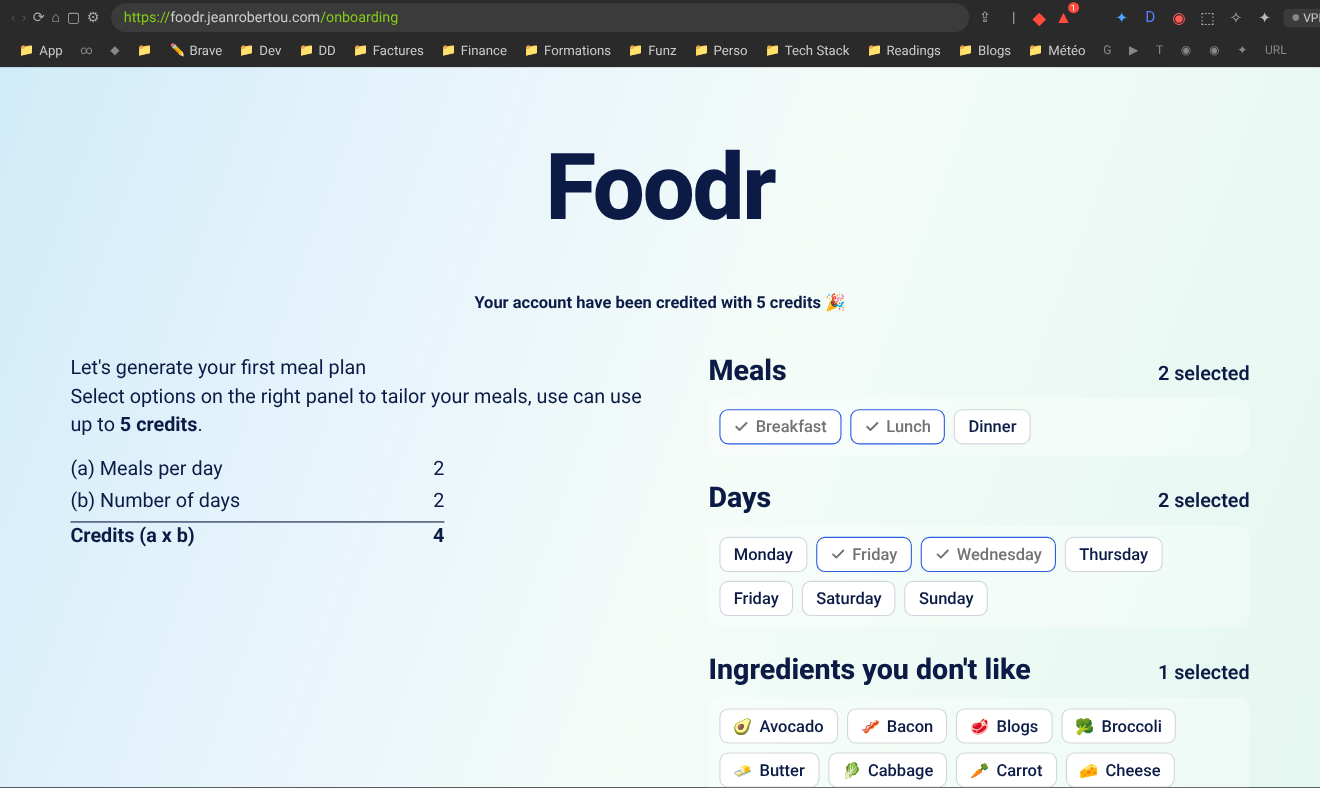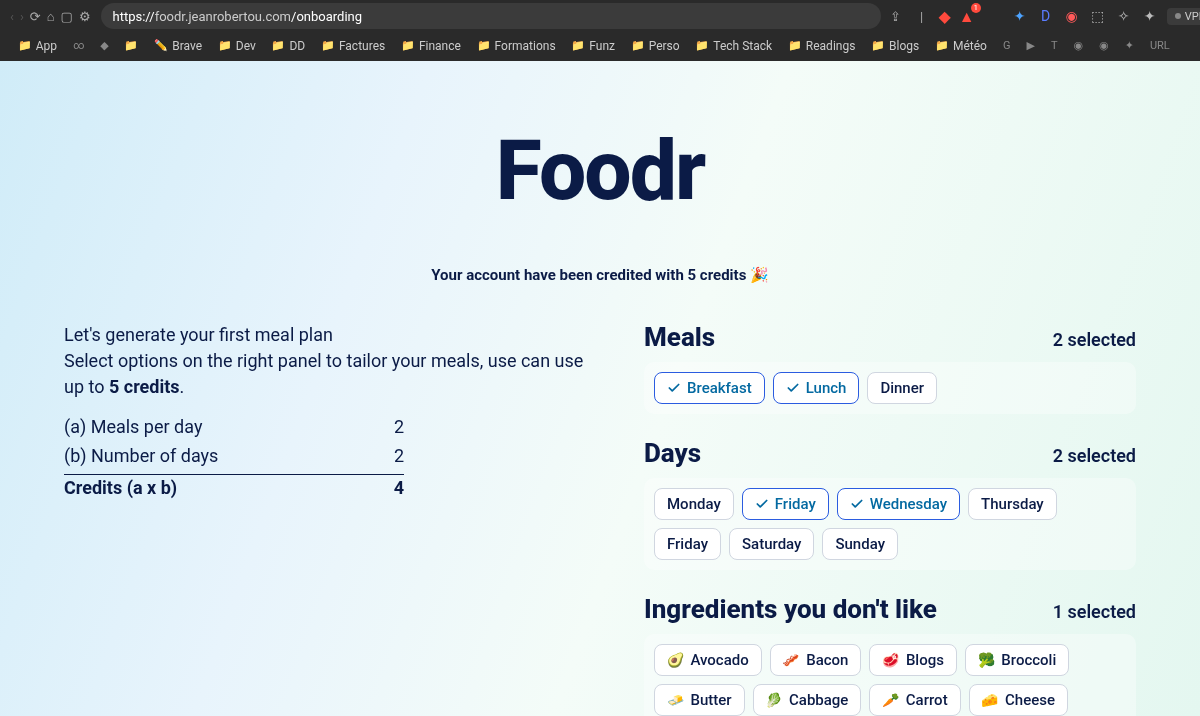--- a/index.html
+++ b/index.html
@@ -5,21 +5,21 @@
 * { box-sizing: border-box; margin: 0; padding: 0; }
 body { font-family: -apple-system, BlinkMacSystemFont, "Segoe UI", Roboto, Helvetica, Arial, sans-serif; background: #1a1a1a; width: 1200px; height: 716px; overflow: hidden; }
 
 
 .chrome { background: #2a2a2a; }
 .addr-row { display: flex; align-items: center; gap: 6px; padding: 4px 10px; height: 32px; }
 .nav-icon { width: 18px; height: 18px; display: flex; align-items: center; justify-content: center; color: #aaa; font-size: 13px; cursor: pointer; }
 .nav-icon.dim { color: #555; }
 .addr-bar { flex: 0 0 auto; display: flex; align-items: center; background: #3b3b3b; border-radius: 14px; padding: 0 12px; height: 26px; margin-left: 4px; width: 780px; }
 .addr-bar .url { font-size: 13px; color: #ccc; white-space: nowrap; }
-.addr-bar .url .dim { color: #ffffff; }
+.addr-bar .url .dim { color: #84cc16; }
 .chrome-right { margin-left: auto; display: flex; align-items: center; gap: 8px; }
 .chrome-right .brave { color: #ff4a3d; font-size: 16px; }
 .chrome-right .badge-dot { position: relative; color: #ff4a3d; font-size: 16px; }
 .chrome-right .badge-dot::after { content: "1"; position: absolute; top: -4px; right: -6px; background: #ff4a3d; color: #fff; font-size: 8px; width: 10px; height: 10px; border-radius: 50%; display: flex; align-items: center; justify-content: center; }
 .ext-icon { width: 18px; height: 18px; display: flex; align-items: center; justify-content: center; color: #bbb; font-size: 14px; }
 .vpn-chip { display: flex; align-items: center; gap: 4px; background: #3b3b3b; border-radius: 4px; padding: 2px 8px; color: #ccc; font-size: 11px; }
 .vpn-dot { width: 6px; height: 6px; border-radius: 50%; background: #888; }
 
 .bookmarks { display: flex; align-items: center; gap: 4px; padding: 4px 12px 6px; height: 29px; }
 .bm { display: flex; align-items: center; gap: 4px; color: #ccc; font-size: 12px; padding: 2px 6px; cursor: pointer; }
@@ -40,21 +40,21 @@
 .cost-row { display: flex; justify-content: space-between; padding: 4px 0; }
 .cost-row.total { border-top: 1px solid #0b1b46; margin-top: 4px; padding-top: 2px; font-weight: 700; }
 
 .right { flex: 1; color: #0b1b46; }
 .section { margin-bottom: 24px; }
 .sec-head { display: flex; justify-content: space-between; align-items: baseline; margin-bottom: 10px; }
 .sec-head h2 { font-size: 26px; font-weight: 800; }
 .sec-head .count { font-size: 18px; font-weight: 600; }
 .chips { background: rgba(255,255,255,0.35); border-radius: 10px; padding: 10px; display: flex; flex-wrap: wrap; gap: 8px; }
 .chip { background: #fff; border: 1px solid #d0d6e0; border-radius: 8px; padding: 6px 12px; font-size: 15px; display: flex; align-items: center; gap: 6px; cursor: pointer; color: #0b1b46; font-weight: 500; }
-.chip.sel { border-color: #2b5ce0; color: #0369a1; }
+.chip.sel { border-color: #2b5ce0; color: #737373; }
 .chip .check { width: 14px; height: 14px; }
 .chip .check svg { width: 14px; height: 14px; }
 .emo { font-size: 14px; }
 </style>
 </head>
 <body>
 
 <div class="chrome">
   <div class="addr-row">
     <span class="nav-icon dim">‹</span>

